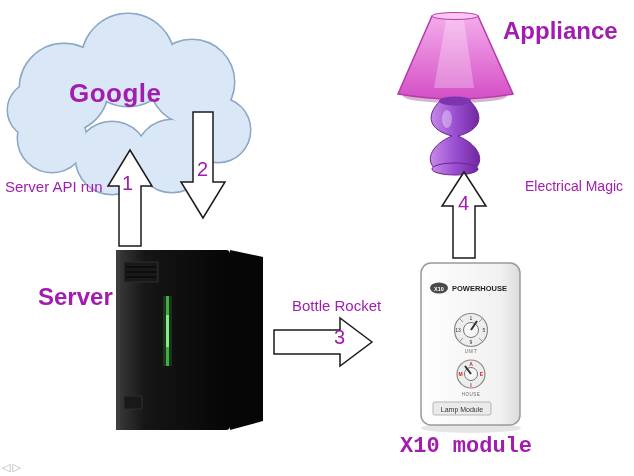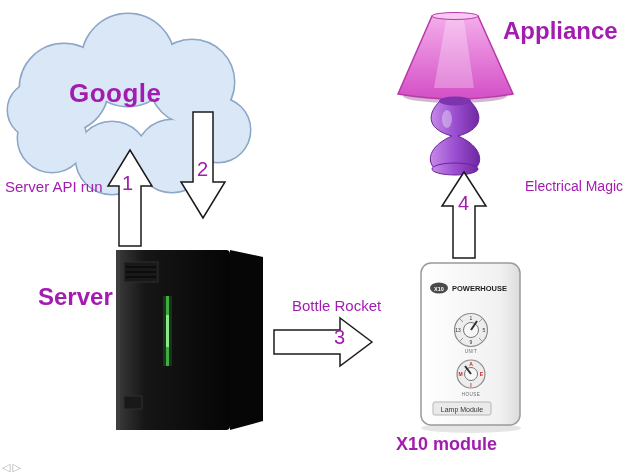--- a/index.html
+++ b/index.html
@@ -3,21 +3,21 @@
 <meta charset="utf-8">
 <style>
   html,body{margin:0;padding:0;background:#fff;}
   .canvas{position:relative;width:634px;height:476px;background:#ffffff;
           font-family:"Liberation Sans",sans-serif;overflow:hidden;}
   .canvas > svg{position:absolute;left:0;top:0;}
   .lbl{position:absolute;color:#a21caf;white-space:nowrap;}
   .google-label{left:69px;top:78px;font-size:26px;font-weight:bold;letter-spacing:.5px;}
   .appliance-label{left:503px;top:17px;font-size:24px;font-weight:bold;}
   .server-label{left:38px;top:283px;font-size:24px;font-weight:bold;}
-  .x10-label{left:396px;top:434px;width:140px;font-size:18px;font-weight:bold;}
+  .x10-label{left:396px;top:434px;width:140px;text-align:center;font-size:22px;font-weight:bold;font-family:Liberation Mono, monospace;}
   .step{font-size:20px;}
   .step-1{left:122px;top:172px;}
   .step-2{left:197px;top:158px;}
   .step-3{left:334px;top:326px;}
   .step-4{left:458px;top:192px;}
   .java-note{left:5px;top:177px;font-size:15px;line-height:20px;}
   .bottle-rocket{left:292px;top:297px;font-size:15px;}
   .electrical-magic{left:484px;top:178px;font-size:14px;margin-left:41px;}
   .nav-arrows{left:2px;top:461px;font-size:11px;color:#aaaaaa;letter-spacing:2px;}
   .nav-arrows span{cursor:pointer;}

